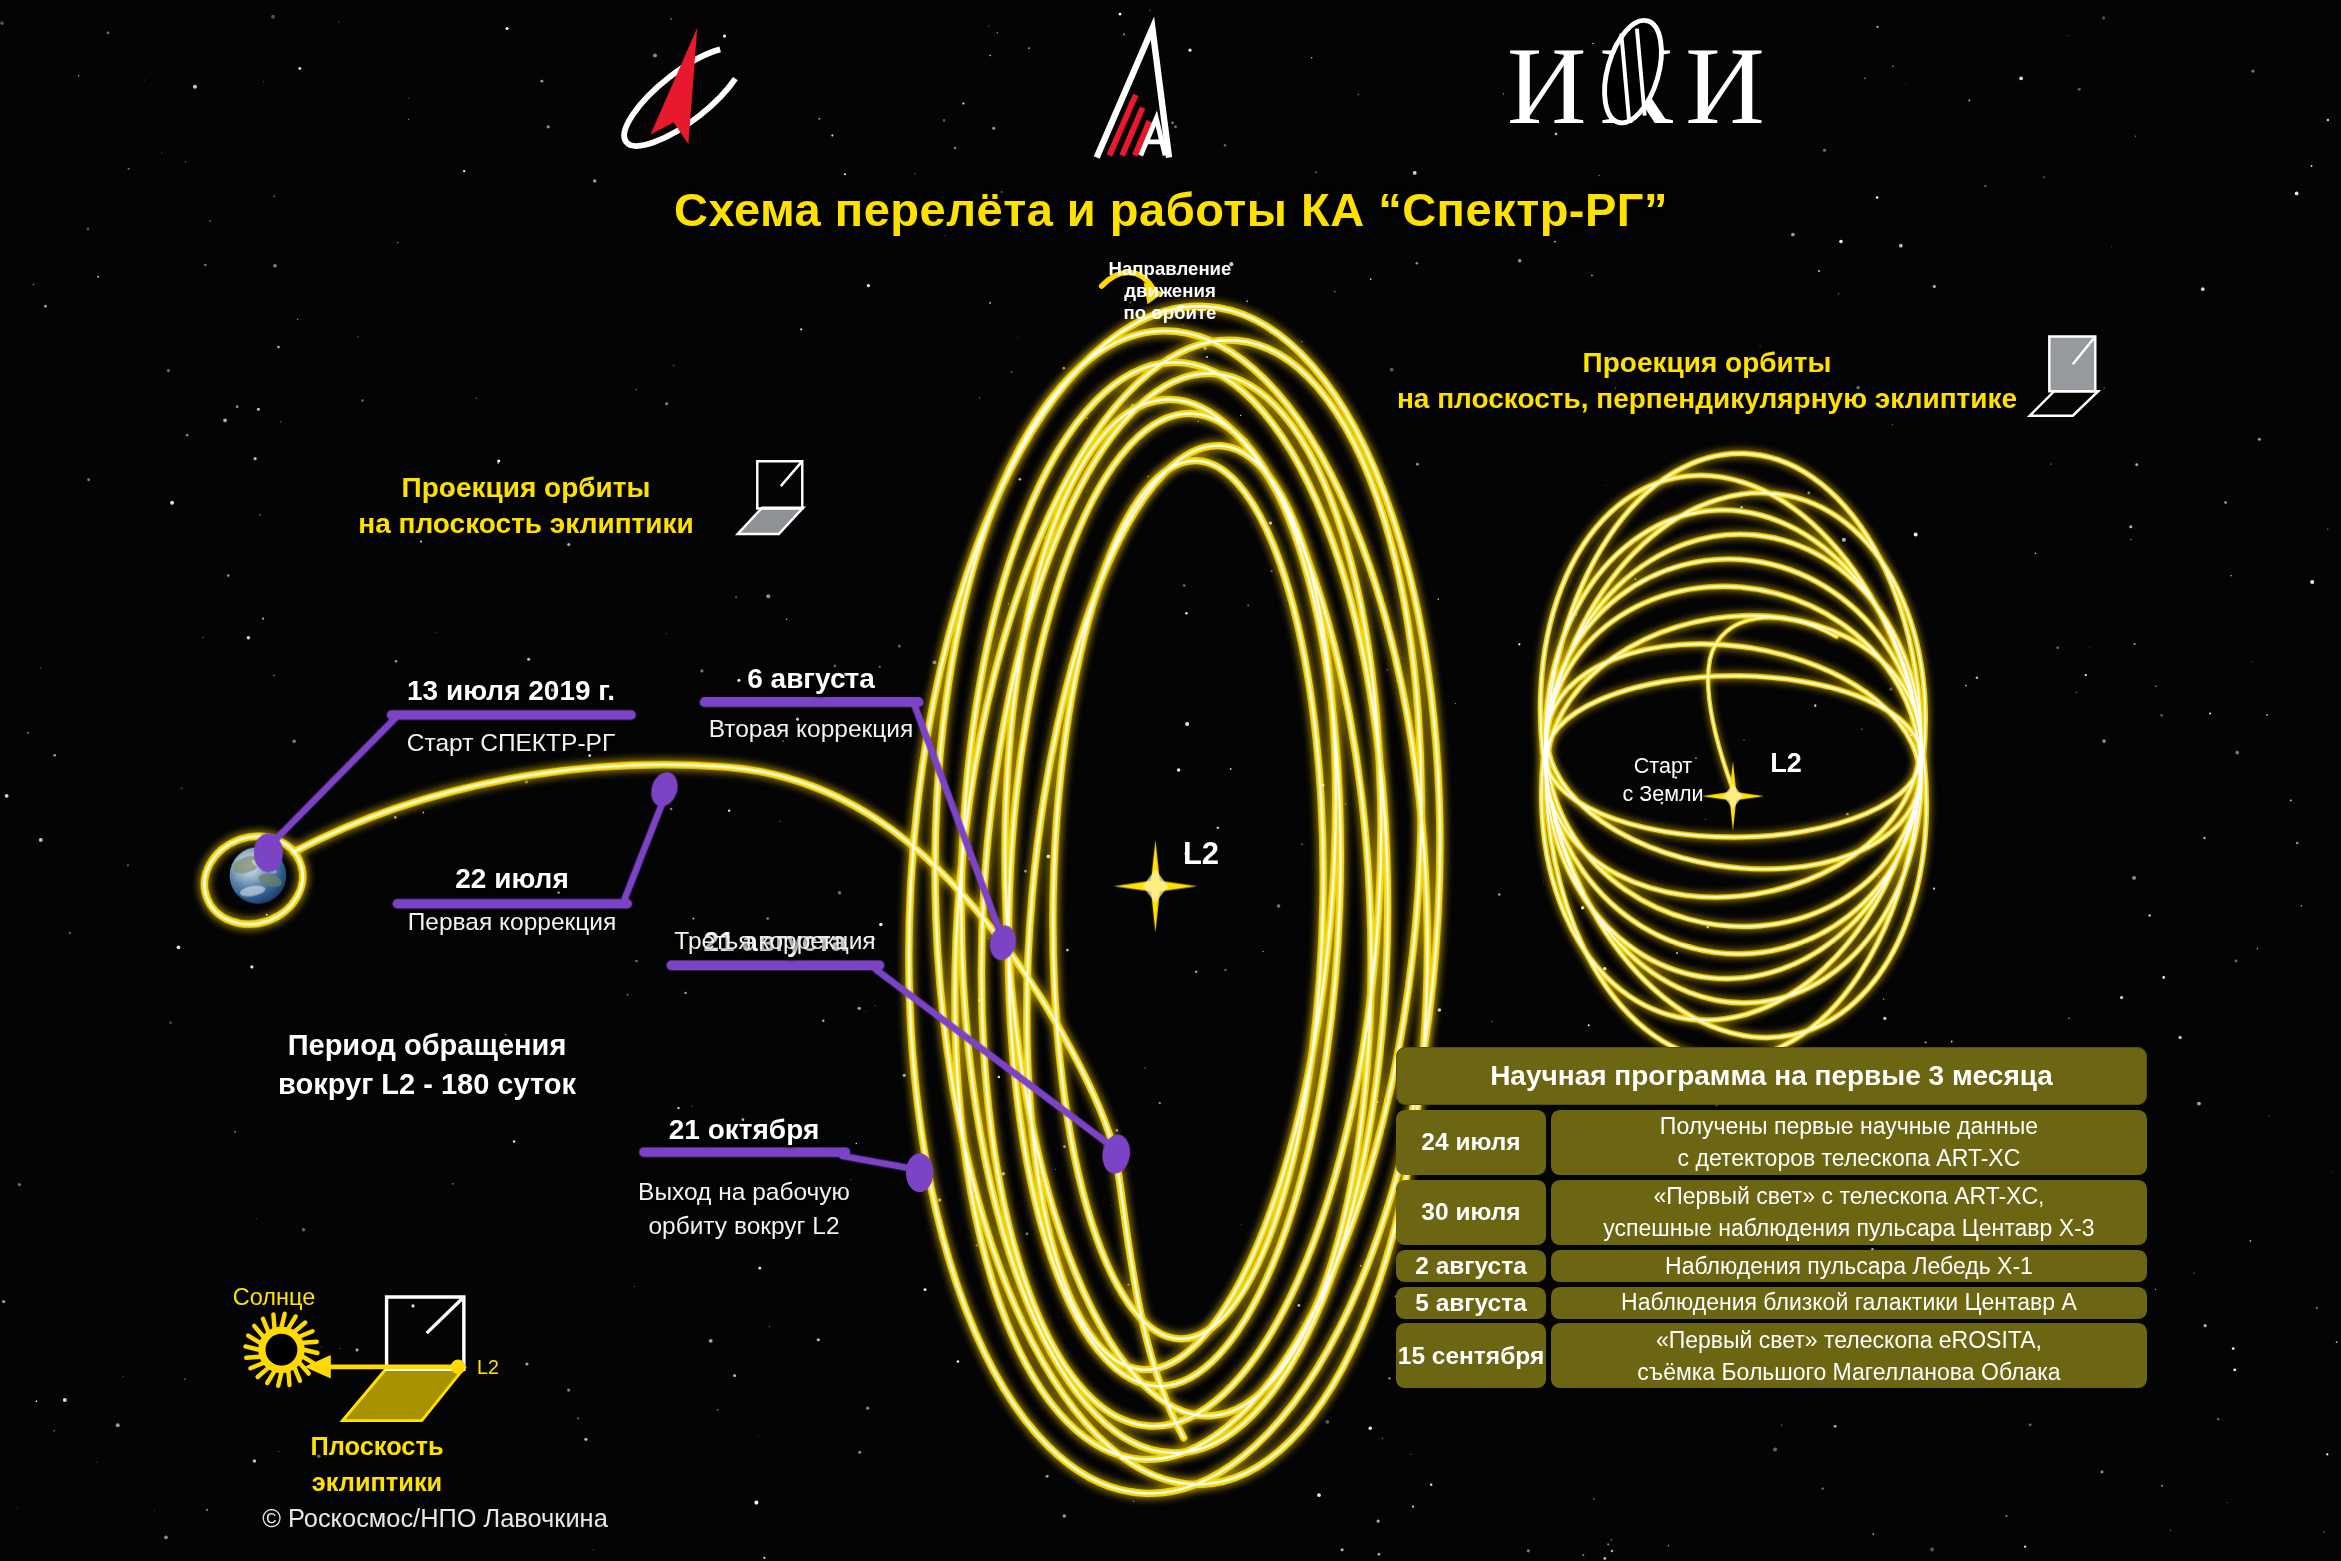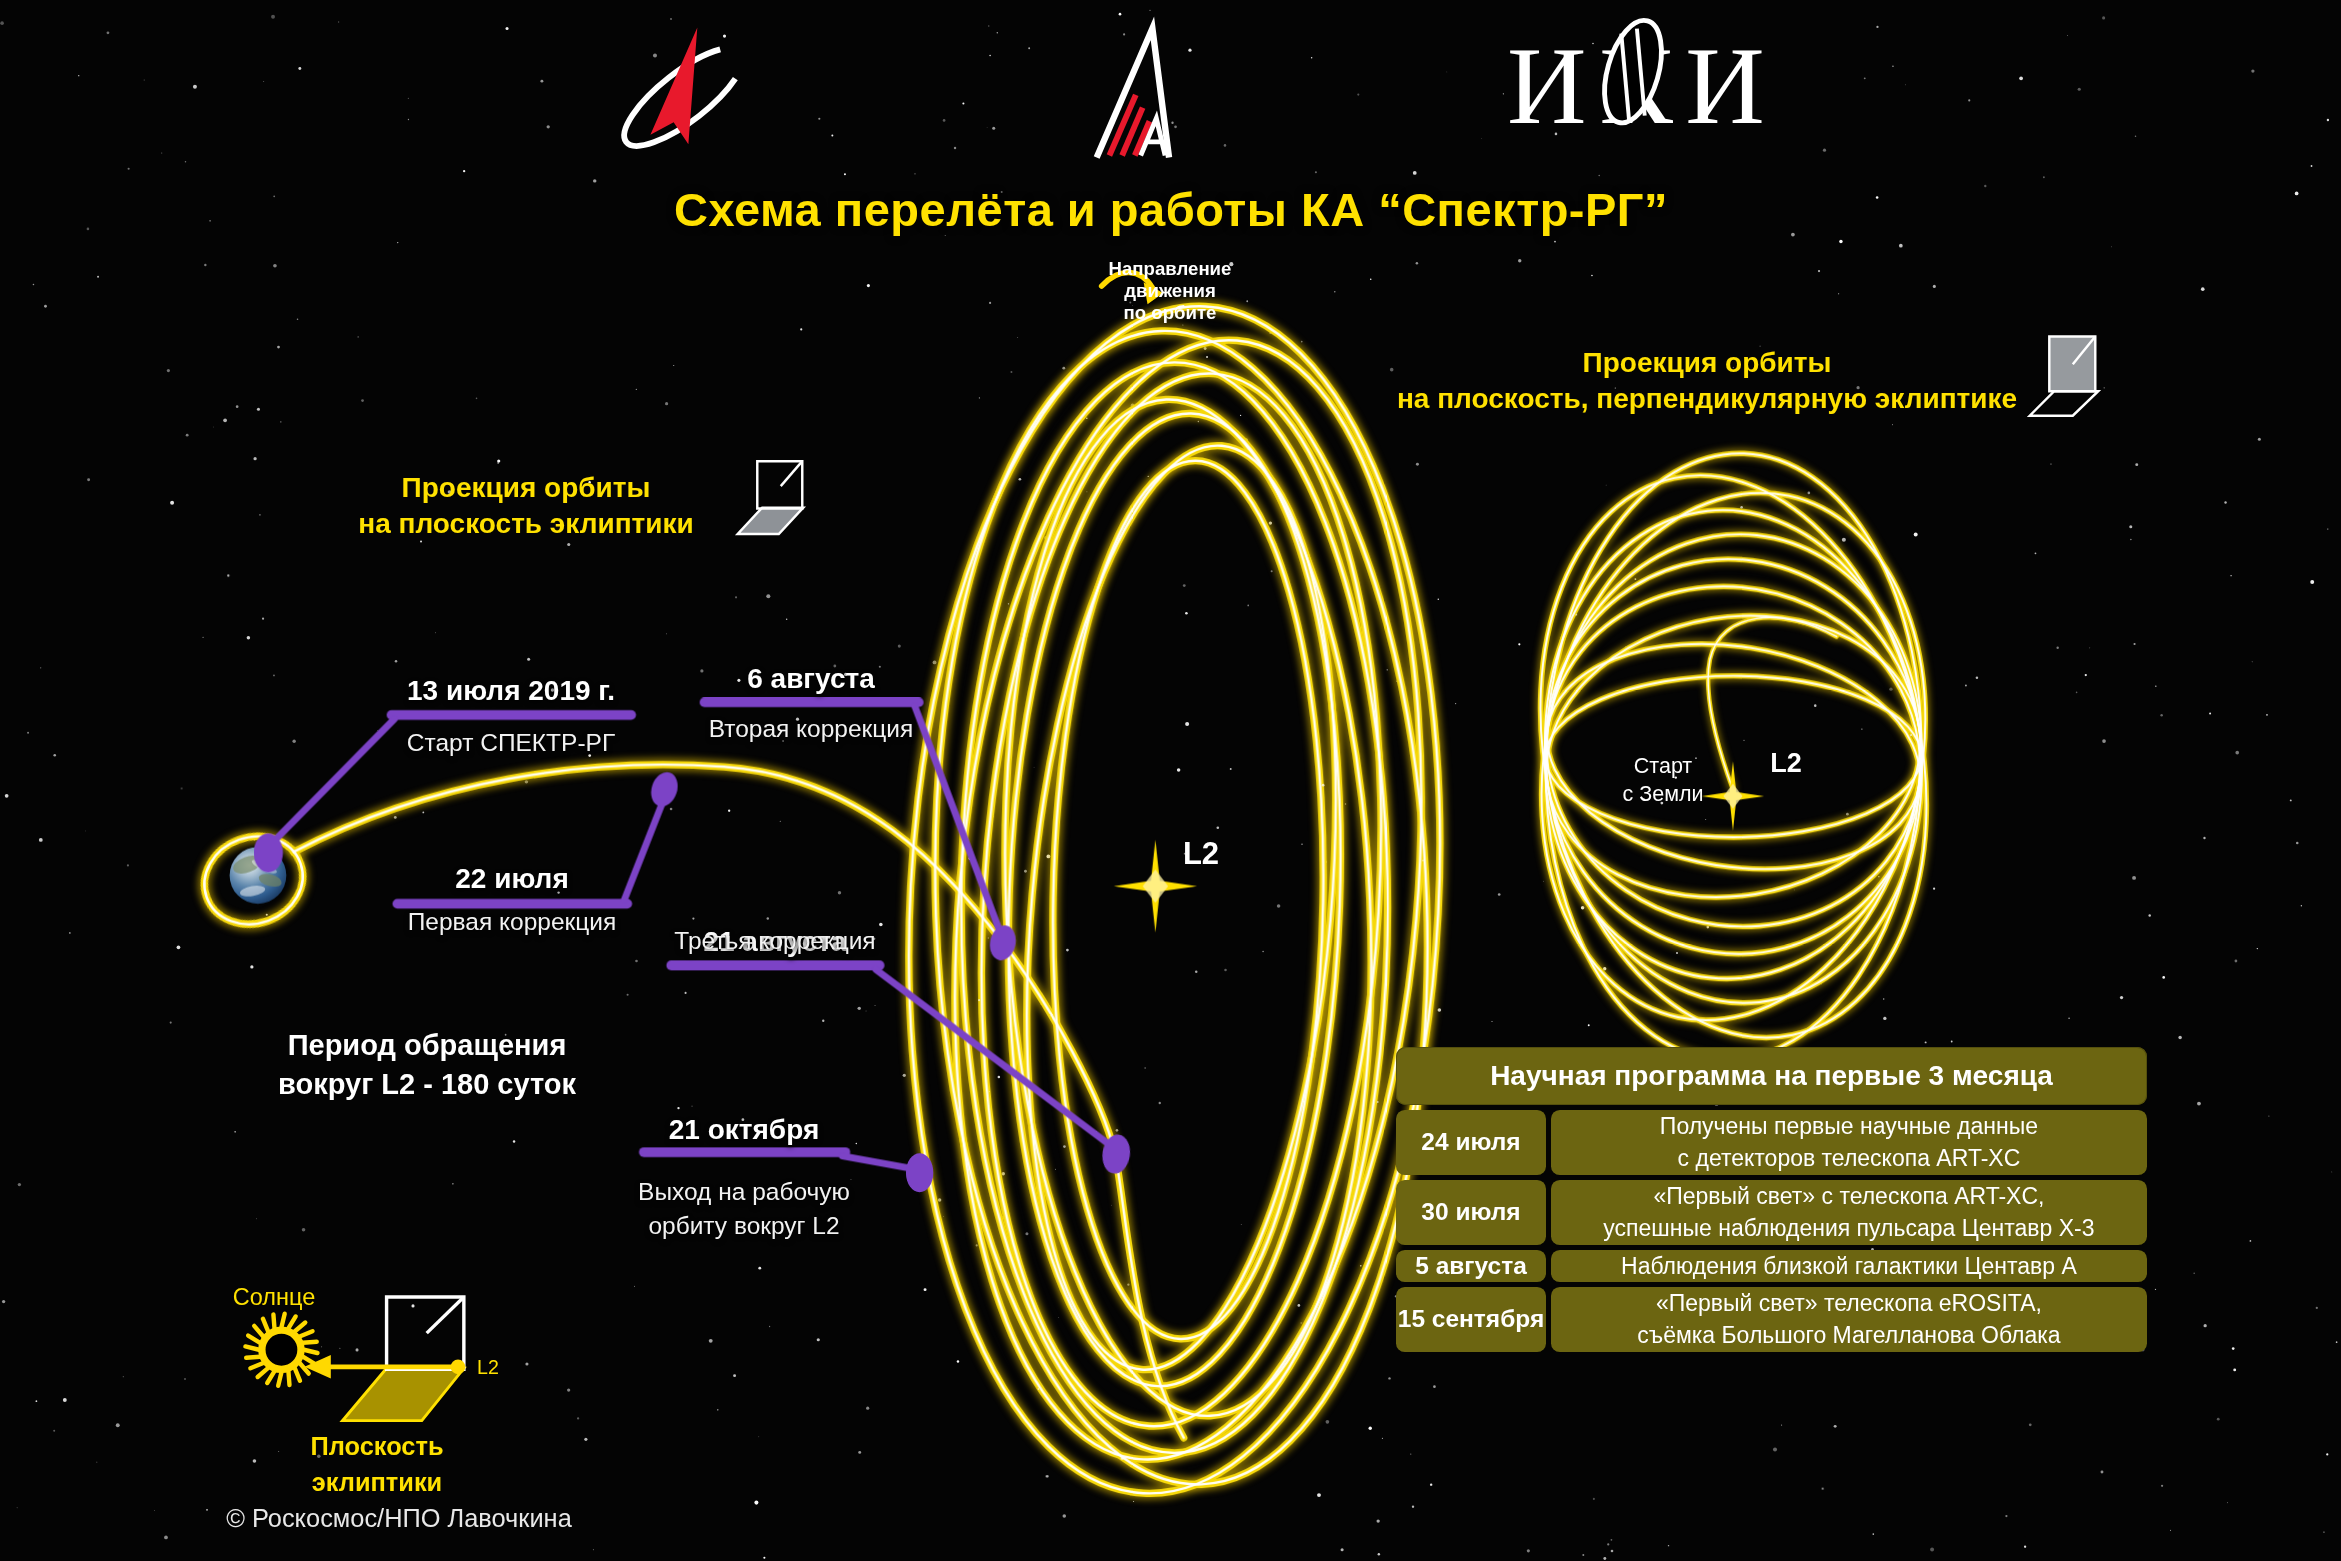--- a/index.html
+++ b/index.html
@@ -14,21 +14,21 @@
   .ev-date{font-size:28px;font-weight:700;color:#fff;text-shadow:0 1.5px 4.9px #000;}
   .ev-desc{font-size:24.5px;font-weight:400;color:#f2f2f2;line-height:1.38;text-shadow:0 1.5px 4.9px #000;}
   .period{font-size:29px;font-weight:700;line-height:1.35;}
   .dir-lbl{font-size:18.6px;font-weight:600;line-height:1.18;}
   .l2-big{font-size:31px;font-weight:700;}
   .l2-small{font-size:27px;font-weight:700;}
   .start-earth{font-size:21.5px;line-height:1.3;}
   .sun-lbl{font-size:23.5px;color:#ffe100;}
   .plane-lbl{font-size:25.4px;font-weight:700;color:#ffe100;line-height:1.4;}
   .legend-l2{font-size:19.6px;color:#ffe100;font-weight:400;}
-  .copyright{font-size:25.4px;color:#e8e8e8;}
+  .copyright{font-size:25.4px;color:#e8e8e8;margin-left:36px;}
   
   #sci-table{left:1396px;top:1047px;width:751px;}
   .t-head{background:#6c6511;border-radius:9.8px;height:58px;display:flex;align-items:center;justify-content:center;
           font-size:28px;font-weight:700;margin-bottom:4.9px;box-shadow:0 0 0 1px #55500d inset;}
   .t-row{display:flex;gap:4.9px;margin-bottom:4.9px;}
   .t-date{background:#6c6511;border-radius:8.8px;width:150px;flex:0 0 150px;display:flex;align-items:center;justify-content:center;
           font-size:24.5px;font-weight:700;}
   .t-desc{background:#6c6511;border-radius:8.8px;flex:1;display:flex;align-items:center;justify-content:center;
           font-size:23px;line-height:1.4;text-align:center;white-space:pre-line;}
   .row-tall .t-date,.row-tall .t-desc{height:65px;}
@@ -796,20 +796,24 @@
           <div class="t-date">24 июля</div>
           <div class="t-desc">Получены первые научные данные
 с детекторов телескопа ART-XC</div>
         </div>
         <div class="t-row row-tall">
           <div class="t-date">30 июля</div>
           <div class="t-desc">«Первый свет» с телескопа ART-XC,
 успешные наблюдения пульсара Центавр Х-3</div>
         </div>
         <div class="t-row row-short">
+          <div class="t-date">2 августа</div>
+          <div class="t-desc">Наблюдения пульсара Лебедь Х-1</div>
+        </div>
+        <div class="t-row row-short">
           <div class="t-date">5 августа</div>
           <div class="t-desc">Наблюдения близкой галактики Центавр А</div>
         </div>
         <div class="t-row row-tall">
           <div class="t-date">15 сентября</div>
           <div class="t-desc">«Первый свет» телескопа eROSITA,
 съёмка Большого Магелланова Облака</div>
         </div>
       </div>
   </div>

